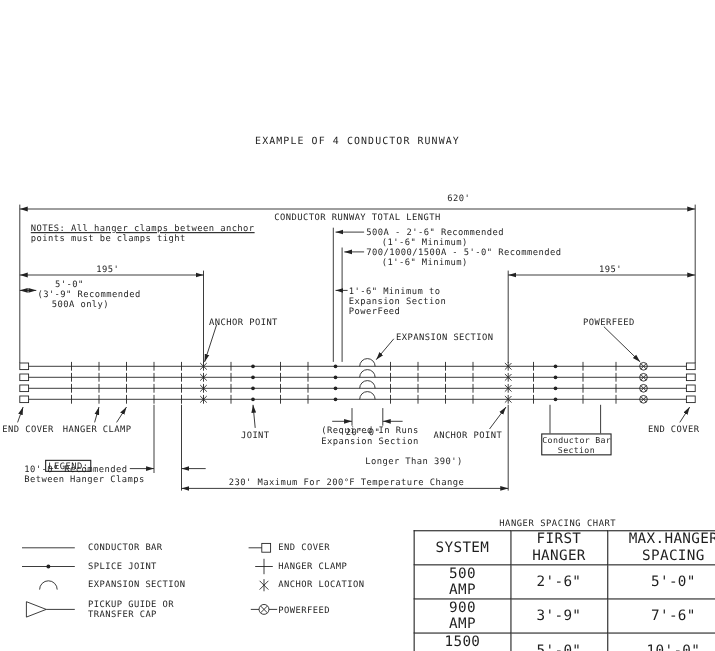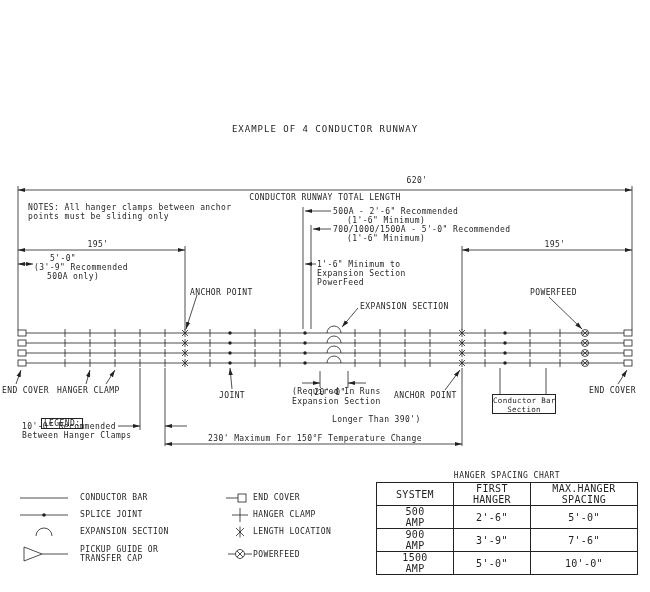--- a/index.html
+++ b/index.html
@@ -12,21 +12,21 @@
   .ctr { text-align:center; }
   .title-block { position:absolute; left:0; top:80px; width:650px; text-align:center;
                  font-size:9px; letter-spacing:1px; line-height:12px; }
   .boxed { border:0.8px solid #222; padding:0 2px; display:inline-block; }
   .cbs-box { position:absolute; left:492px; top:351px; width:64px; height:20px;
              border:0.8px solid #222; font-size:7.5px; letter-spacing:0.3px;
              line-height:9px; text-align:center; padding-top:1px; white-space:pre; }
   .chart { position:absolute; left:376px; top:428px; width:262px; }
   .chart-title { text-align:center; font-size:8px; letter-spacing:0.5px; }
   .chart table { border-collapse:collapse; width:262px; margin-top:2px; }
-  .chart th, .chart td { border:0.9px solid #222; font-size:10px; font-weight:normal;
+  .chart th, .chart td { border:0.9px solid #222; font-size:13px; font-weight:normal;
                          text-align:center; height:11px; padding:0 19px; letter-spacing:0.3px; }
 </style>
 </head>
 <body>
 
 <div class="canvas">
 
   <svg class="layer" width="650" height="592" viewBox="0 0 650 592">
     <defs>
       <marker id="mA" viewBox="0 0 10 10" refX="10" refY="5" markerWidth="9" markerHeight="9" orient="auto-start-reverse">
@@ -245,22 +245,22 @@
       </g>
   </svg>
 
   <div class="title-block">
     <div>EXAMPLE OF 4 CONDUCTOR RUNWAY</div>
   </div>
 
   <div class="t ctr" style="left:395px;top:133px;width:44px;">620'</div>
   <div class="t ctr" style="left:160px;top:150px;width:330px;">CONDUCTOR RUNWAY TOTAL LENGTH</div>
 
-  <div class="t" style="left:28px;top:160px;">NOTES: All hanger clamps between anchor</div>
-  <div class="t" style="left:28px;top:169px;">points must be sliding only</div>
+  <div class="t" style="left:28px;top:160px;text-decoration:underline;">NOTES: All hanger clamps between anchor</div>
+  <div class="t" style="left:28px;top:169px;">points must be clamps tight</div>
 
   <div class="t" style="left:333px;top:164px;">500A - 2'-6" Recommended</div>
   <div class="t" style="left:347px;top:173px;">(1'-6" Minimum)</div>
   <div class="t" style="left:333px;top:182px;">700/1000/1500A - 5'-0" Recommended</div>
   <div class="t" style="left:347px;top:191px;">(1'-6" Minimum)</div>
 
   <div class="t ctr" style="left:73px;top:197px;width:50px;">195'</div>
   <div class="t ctr" style="left:530px;top:197px;width:50px;">195'</div>
 
   <div class="t" style="left:50px;top:211px;">5'-0"</div>
@@ -289,30 +289,30 @@
   <div class="cbs-box">Conductor Bar
 Section</div>
   <div class="t" style="left:589px;top:343px;">END COVER</div>
 
   <div class="t" style="left:20px;top:366px;text-align:center;">
     <span class="boxed">LEGEND:</span>
   </div>
   <div class="t" style="left:22px;top:379px;">10'-0" Recommended</div>
   <div class="t" style="left:22px;top:388px;">Between Hanger Clamps</div>
 
-  <div class="t ctr" style="left:170px;top:391px;width:290px;">230' Maximum For 150°F Temperature Change</div>
+  <div class="t ctr" style="left:170px;top:391px;width:290px;">230' Maximum For 200°F Temperature Change</div>
 
   <div class="t" style="left:80px;top:450px;">CONDUCTOR BAR</div>
   <div class="t" style="left:80px;top:467px;">SPLICE JOINT</div>
   <div class="t" style="left:80px;top:484px;">EXPANSION SECTION</div>
   <div class="t" style="left:80px;top:502px;">PICKUP GUIDE OR</div>
   <div class="t" style="left:80px;top:511px;">TRANSFER CAP</div>
   <div class="t" style="left:253px;top:450px;">END COVER</div>
   <div class="t" style="left:253px;top:467px;">HANGER CLAMP</div>
-  <div class="t" style="left:253px;top:484px;">LENGTH LOCATION</div>
+  <div class="t" style="left:253px;top:484px;">ANCHOR LOCATION</div>
   <div class="t" style="left:253px;top:507px;">POWERFEED</div>
 
   <div class="chart">
     <div class="chart-title">HANGER SPACING CHART</div>
     <table>
       <thead>
         <tr>
           <th style="width:54px;">SYSTEM</th>
           <th style="width:64px;">FIRST HANGER</th>
           <th style="width:120px;">MAX.HANGER SPACING</th>

